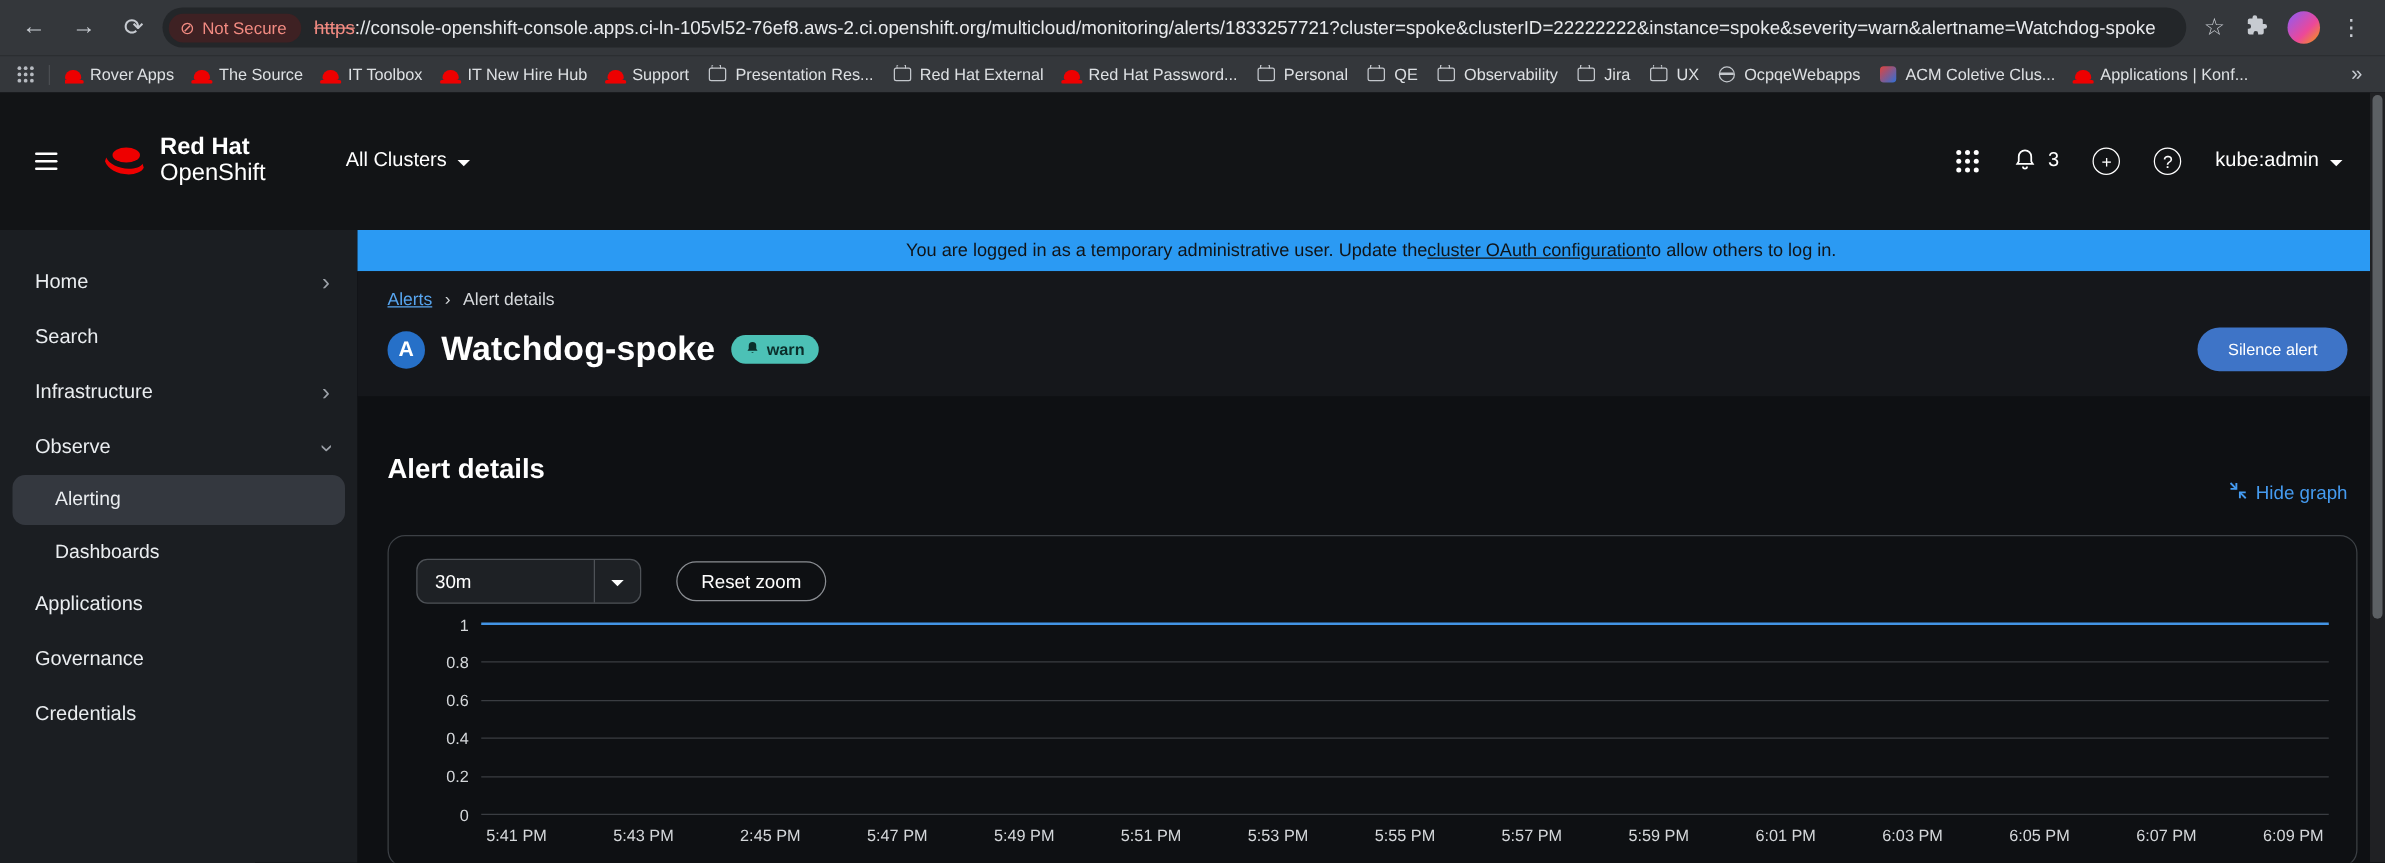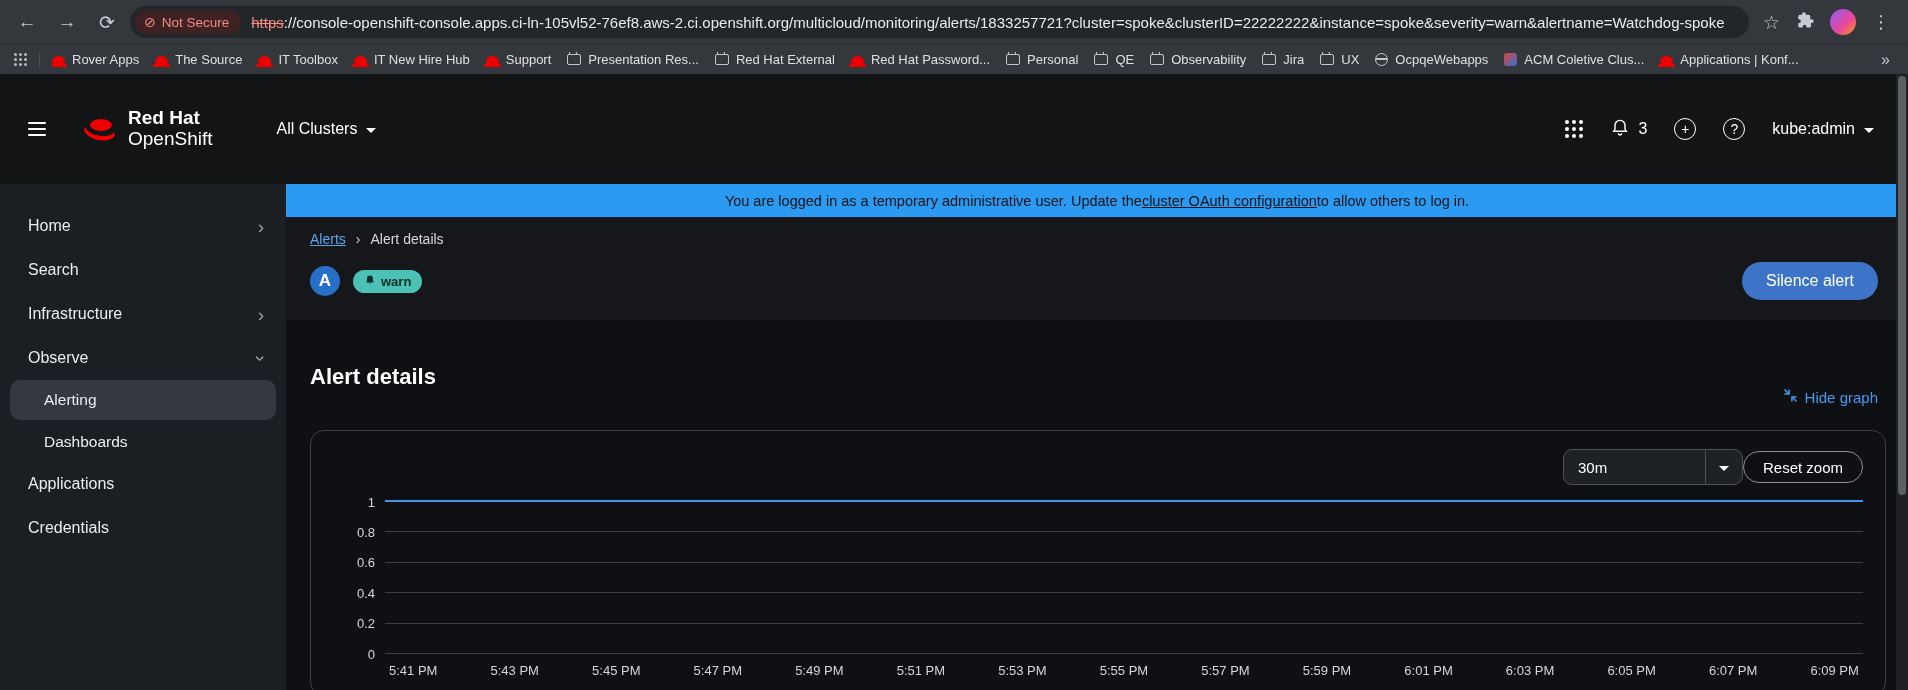--- a/index.html
+++ b/index.html
@@ -69,30 +69,30 @@
   .banner a { color:#101418; text-decoration:underline; cursor:pointer; }
 
   .content { flex:1; padding:0 22px 0 24px; }
   .page-header { background:#15171b; margin:0 -22px 0 -24px; padding:12px 22px 20px 24px; }
   .breadcrumb { font-size:14px; color:#d5d8db; display:flex; align-items:center; gap:10px; margin-top:2px; }
   .breadcrumb a { color:#58a6f0; text-decoration:underline; cursor:pointer; }
   .title-row { display:flex; align-items:center; gap:13px; margin-top:15px; }
   .alert-badge-icon { width:30px; height:30px; border-radius:50%; background:#2670c8; color:#fff; font-weight:700; font-size:17px; display:flex; align-items:center; justify-content:center; flex:none; }
   h1 { font-size:27px; color:#fff; font-weight:700; letter-spacing:.2px; }
   .warn-badge { display:flex; align-items:center; gap:5px; background:#4cc1b6; color:#0b2e2b; font-size:13px; font-weight:700; padding:4px 11px; border-radius:13px; }
-  .silence-btn { margin-left:auto; margin-right:8px; background:#3e74c7; color:#fff; border:none; font-size:16px; padding:10px 24px; border-radius:19px; font-family:inherit; cursor:pointer; }
+  .silence-btn { margin-left:auto; margin-right:8px; background:#3e74c7; color:#fff; border:none; font-size:13px; padding:10px 24px; border-radius:19px; font-family:inherit; cursor:pointer; }
   .desc { color:#e4e6e9; font-size:15px; margin-top:11px; }
 
   .section-head { display:flex; align-items:center; margin-top:28px; }
   h2 { font-size:22px; color:#fff; font-weight:700; }
   .hide-graph { margin-left:auto; margin-right:8px; color:#459bf0; font-size:15px; display:flex; align-items:center; gap:7px; text-decoration:none; cursor:pointer;margin-top:40px; }
 
   
   .chart-card { margin-top:24px; border:1px solid #3c4045; border-radius:14px; padding:18px 22px 12px; height:266px; }
-  .chart-controls { display:flex; align-items:center; gap:0;justify-content:flex-end; }
+  .chart-controls { display:flex; align-items:center; gap:28px; }
   .duration-select { display:flex; align-items:center; width:180px; height:36px; background:#1e2125; border:1px solid #4e5257; border-radius:9px; cursor:pointer; }
   .dur-val { padding:0 14px; color:#fff; font-size:15px; flex:1; }
   .dur-div { width:1px; height:34px; background:#4e5257; }
   .dur-caret { width:36px; display:flex; align-items:center; justify-content:center; }
   .reset-zoom { height:32px; padding:0 19px; background:transparent; border:1px solid #8a8d92; border-radius:18px; color:#fff; font-size:15px; font-family:inherit; cursor:pointer; }
   .chart-area { margin-top:16px; margin-left:52px; position:relative; }
   .plot { position:relative; height:152px; }
   .gridline { position:absolute; left:0; right:0; height:1px; background:#3a3d42; }
   .gridline .ytick { position:absolute; left:-50px; width:40px; text-align:right; top:50%; transform:translateY(-50%); color:#d4d7da; font-size:13px; }
   .series-svg { position:absolute; left:0; top:0; width:100%; height:100%; overflow:visible; }
@@ -281,20 +281,23 @@
           <div class="nav-item child selected">
             <span>Alerting</span>
           </div>
           <div class="nav-item child">
             <span>Dashboards</span>
           </div>
           <div class="nav-item">
             <span>Applications</span>
           </div>
           <div class="nav-item">
+            <span>Governance</span>
+          </div>
+          <div class="nav-item">
             <span>Credentials</span>
           </div>
         </div>
     </nav>
 
     <main class="main">
       <div class="banner">
         <span>You are logged in as a temporary administrative user. Update the </span>
           <a>cluster OAuth configuration</a>
           <span> to allow others to log in.</span>
@@ -302,20 +305,21 @@
 
       <div class="content">
         <div class="page-header">
           <div class="breadcrumb">
             <a>Alerts</a>
             <span>›</span>
             <span>Alert details</span>
           </div>
           <div class="title-row">
             <span class="alert-badge-icon">A</span>
+            <h1>Watchdog-spoke</h1>
             <span class="warn-badge">
               <span><svg width="12" height="12" viewBox="0 0 24 24" fill="#0b2e2b">
                     <path d="M12 3a6 6 0 0 0-6 6v5l-2 3h16l-2-3V9a6 6 0 0 0-6-6z"></path>
                     <path d="M10 19a2.2 2.2 0 0 0 4 0z"></path>
                   </svg></span>
               <span>warn</span>
             </span>
             <button class="silence-btn">Silence alert</button>
           </div>
         </div>
@@ -364,21 +368,21 @@
                 <div class="gridline" style="top: 0%;">
                   <span class="ytick">1</span>
                 </div>
                 <svg class="series-svg" viewBox="0 0 100 100" preserveAspectRatio="none">
                   <polyline points="0,0 7.142857142857142,0 14.285714285714285,0 21.428571428571427,0 28.57142857142857,0 35.714285714285715,0 42.857142857142854,0 50,0 57.14285714285714,0 64.28571428571429,0 71.42857142857143,0 78.57142857142857,0 85.71428571428571,0 92.85714285714286,0 100,0" fill="none" stroke="#4394e5" stroke-width="2" vector-effect="non-scaling-stroke"></polyline>
                 </svg>
               </div>
             <div class="x-labels">
                 <span>5:41 PM</span>
                 <span>5:43 PM</span>
-                <span>5:45 PM</span>
+                <span>2:45 PM</span>
                 <span>5:47 PM</span>
                 <span>5:49 PM</span>
                 <span>5:51 PM</span>
                 <span>5:53 PM</span>
                 <span>5:55 PM</span>
                 <span>5:57 PM</span>
                 <span>5:59 PM</span>
                 <span>6:01 PM</span>
                 <span>6:03 PM</span>
                 <span>6:05 PM</span>

